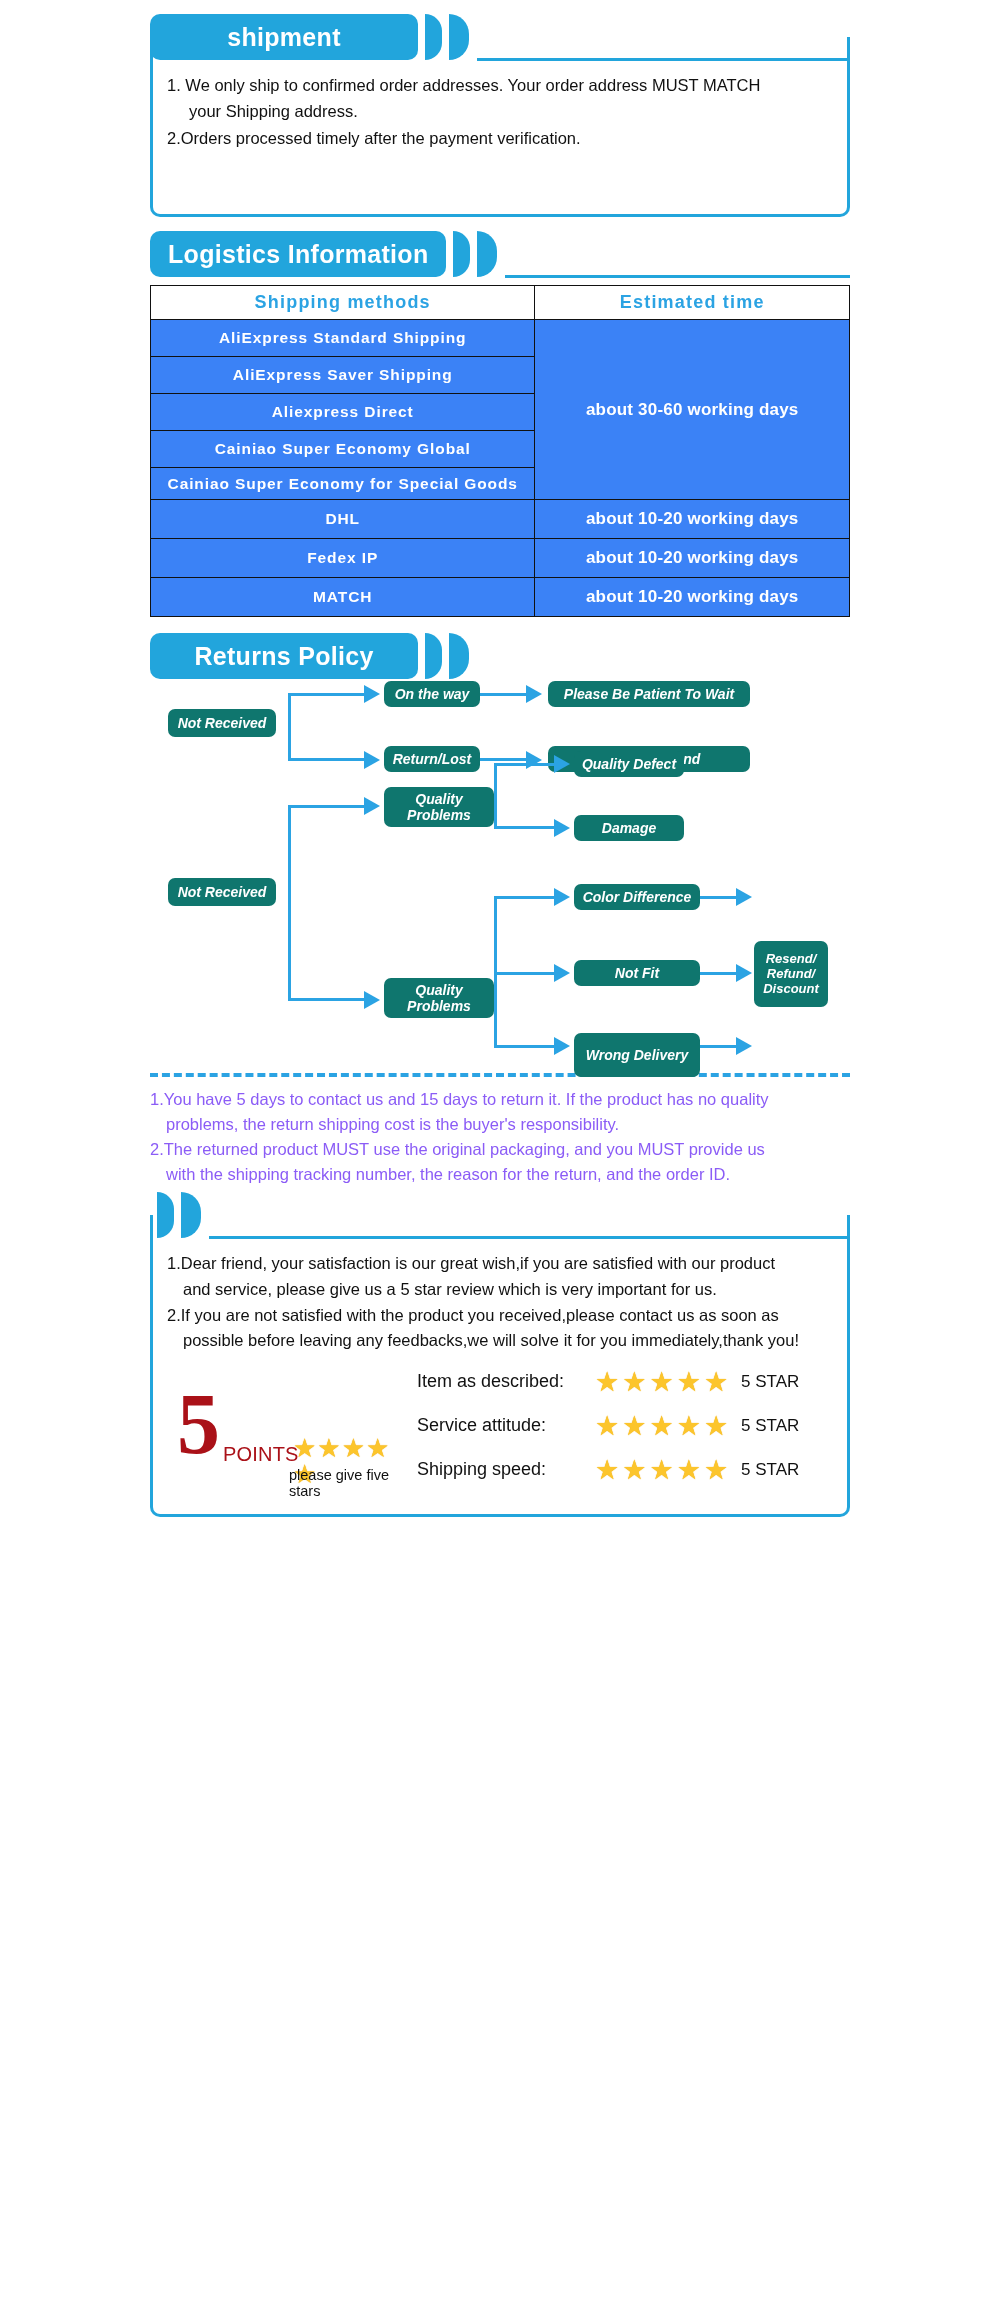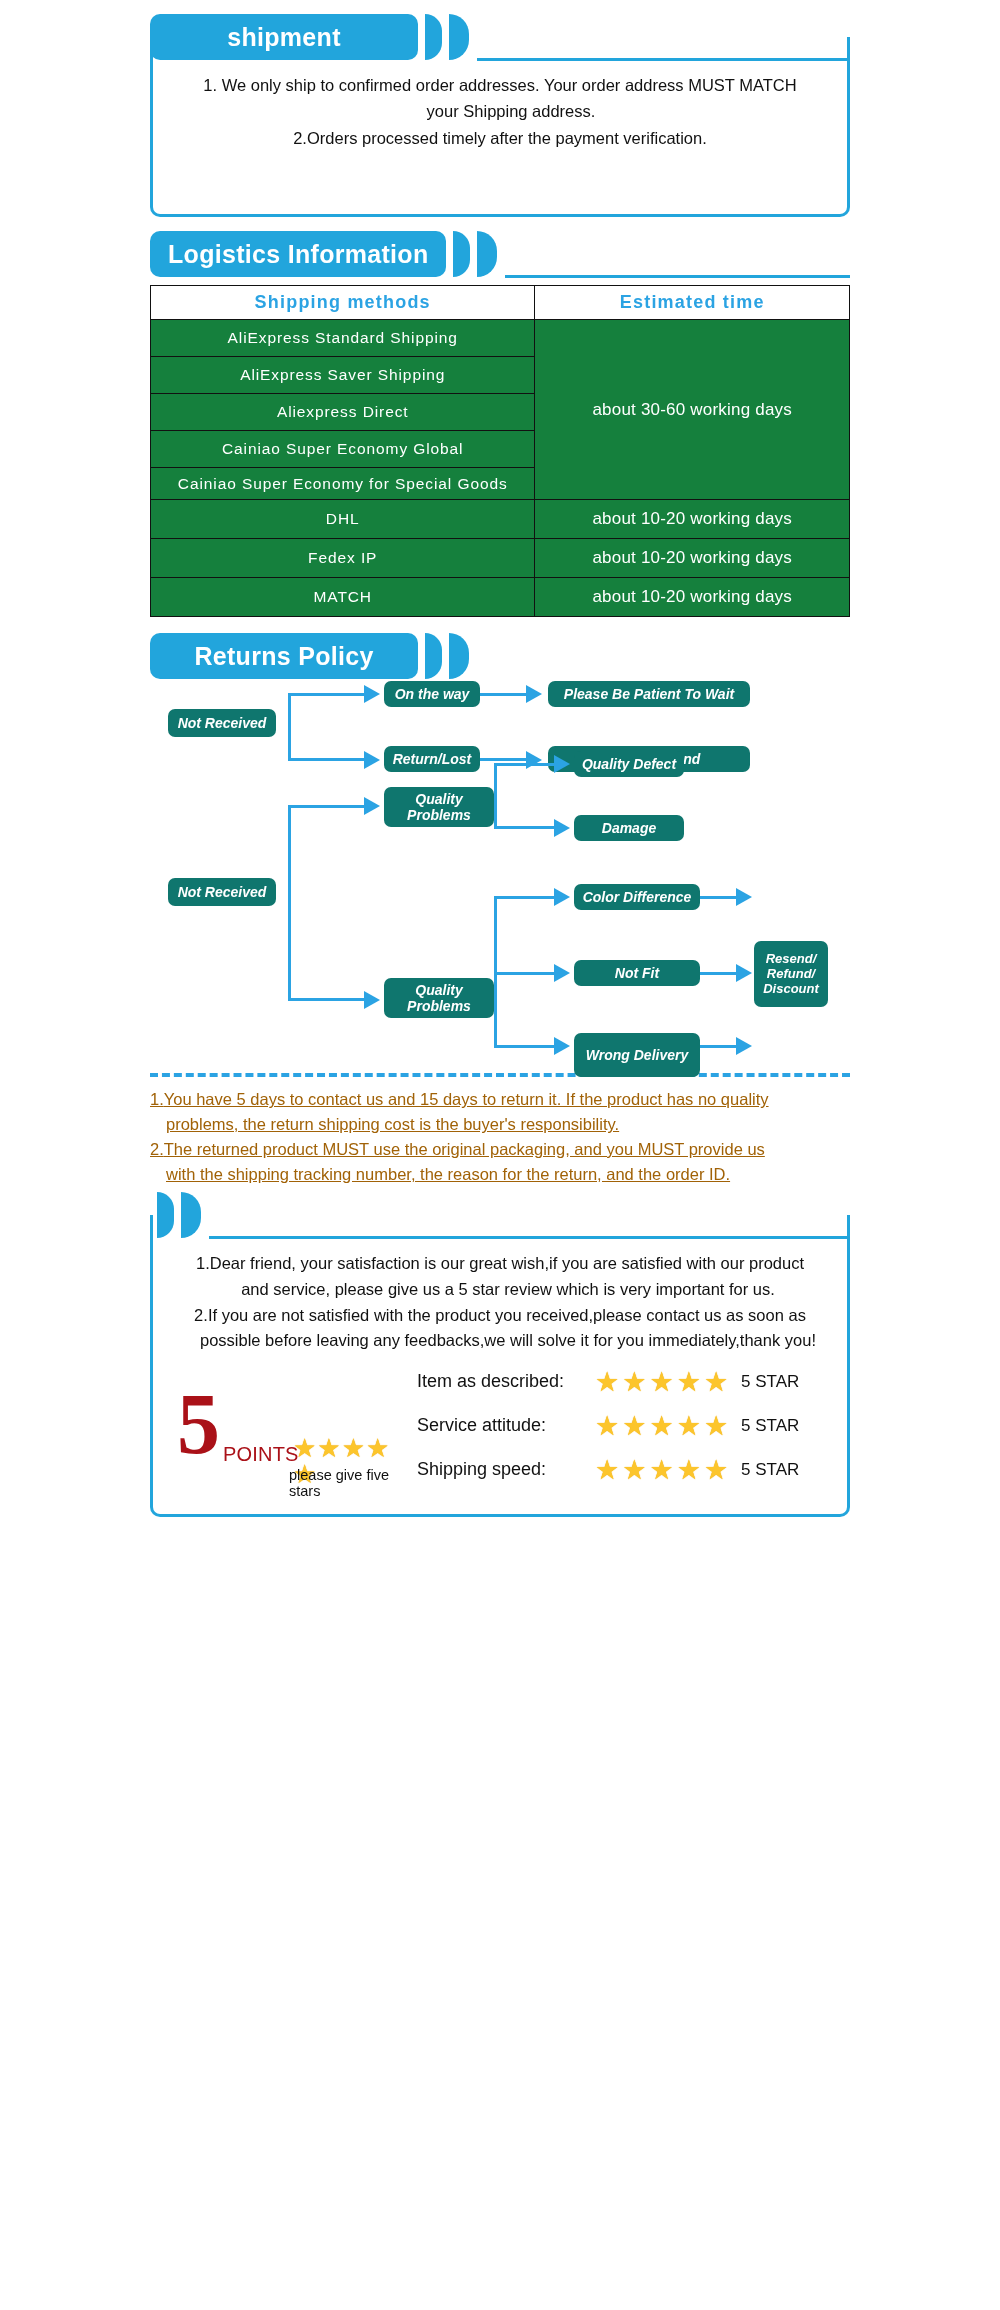--- a/index.html
+++ b/index.html
@@ -75,21 +75,20 @@
     background: transparent;
   }
   .box-body.tall { min-height: 180px; }
 
   .body-list {
     margin: 0; padding: 0;
     list-style: none;
     font-size: 16.5px;
     line-height: 1.55;
     color: #111;
-    text-align: center;
   }
   .body-list li { margin-bottom: 2px; }
   .body-list li .ind { display: inline; }
   .sub-line { padding-left: 22px; display: block; }
 
   
   .logi-wrap { margin-top: -22px; position: relative; z-index: 1; padding-top: 30px; }
   table.logi {
     width: 100%;
     border-collapse: collapse;
@@ -103,24 +102,24 @@
   table.logi th {
     background: #ffffff;
     color: #2ba3e3;
     font-size: 18px;
     font-weight: bold;
     letter-spacing: 1.2px;
     height: 34px;
     font-family: "Liberation Sans", sans-serif;
   }
   table.logi td {
-    background: #15803d;
+    background: #3b82f6;
     color: #ffffff;
     font-size: 15.5px;
-    font-weight: normal;
+    font-weight: bold;
     letter-spacing: .9px;
     padding: 9px 4px;
   }
   table.logi td.time {
     font-size: 17px;
     letter-spacing: .2px;
   }
   table.logi td.two-line { line-height: 1.25; padding: 6px 4px; }
 
   
@@ -161,22 +160,21 @@
   
   .dash-div {
     border-top: 4px dashed #2ba3e3;
     margin: 8px 0 10px 0;
     height: 0;
   }
 
   .policy-text {
     font-size: 16.5px;
     line-height: 1.5;
-    color: #a16207;
-    text-decoration: underline;
+    color: #8b5cf6;
   }
   .policy-text .row2 { padding-left: 16px; display:block; }
 
   
   .fb-body { min-height: 280px; }
   .rating-area {
     display: flex;
     align-items: center;
     margin-top: 14px;
     padding-left: 4px;

